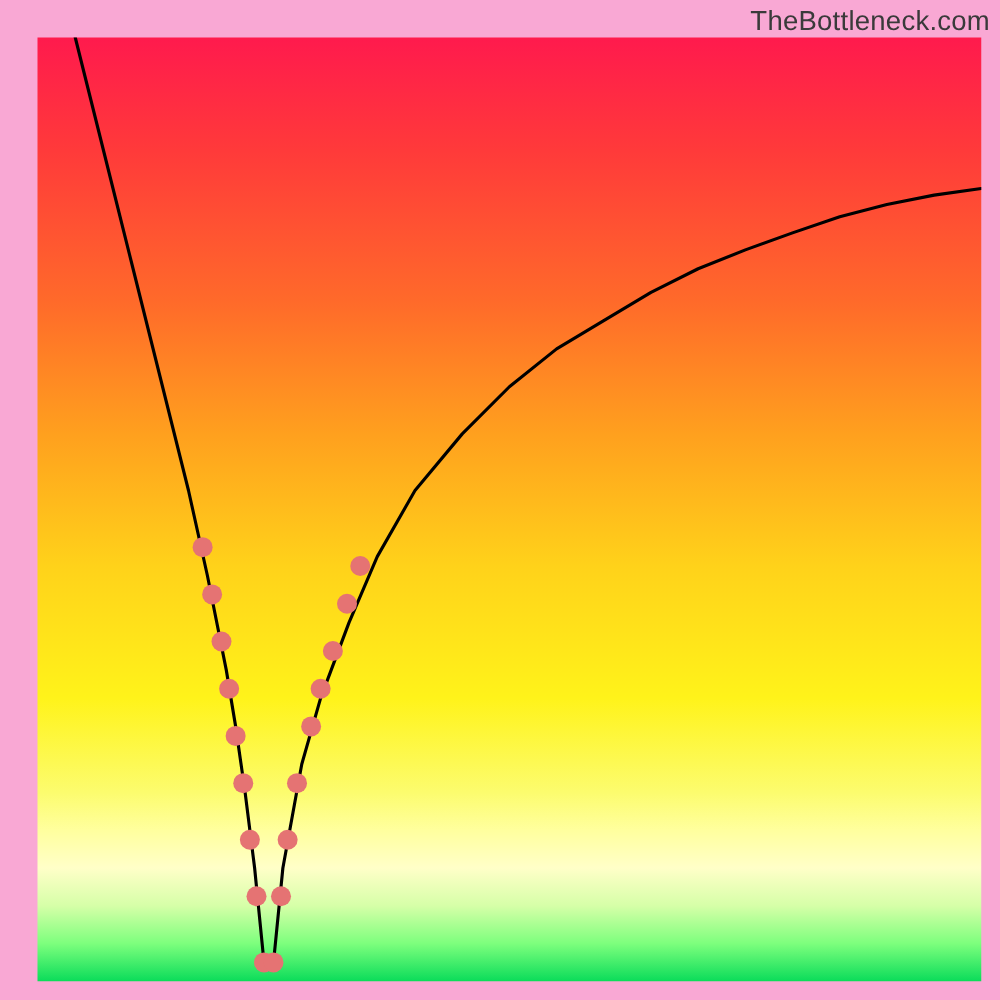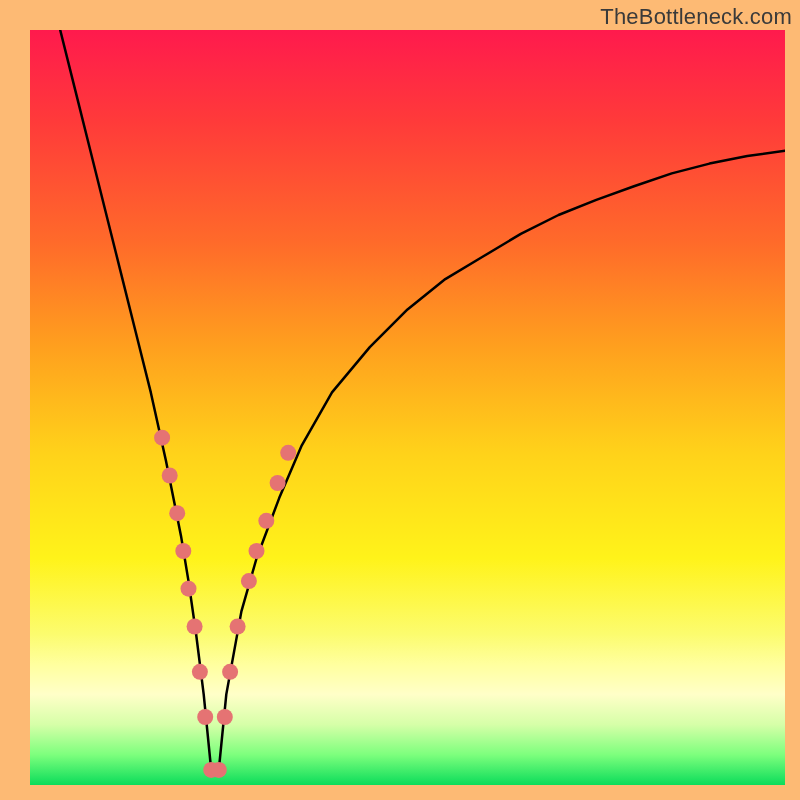--- a/index.html
+++ b/index.html
@@ -8,21 +8,21 @@
     width: 800px;
     height: 800px;
     overflow: hidden;
     background: #000;
     font-family: Arial, Helvetica, sans-serif;
   }
   .stage {
     position: relative;
     width: 800px;
     height: 800px;
-    background: #fdba74;
+    background: #f9a8d4;
   }
   .plot-area {
     position: absolute;
     left: 30px;
     top: 30px;
     width: 755px;
     height: 755px;
     background: linear-gradient(
       to bottom,
       #ff1a4d 0%,

